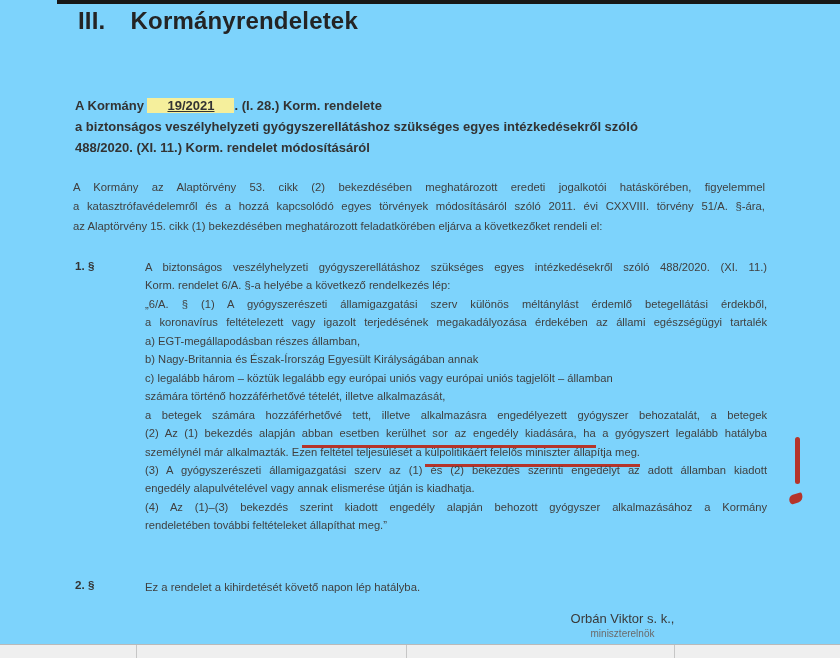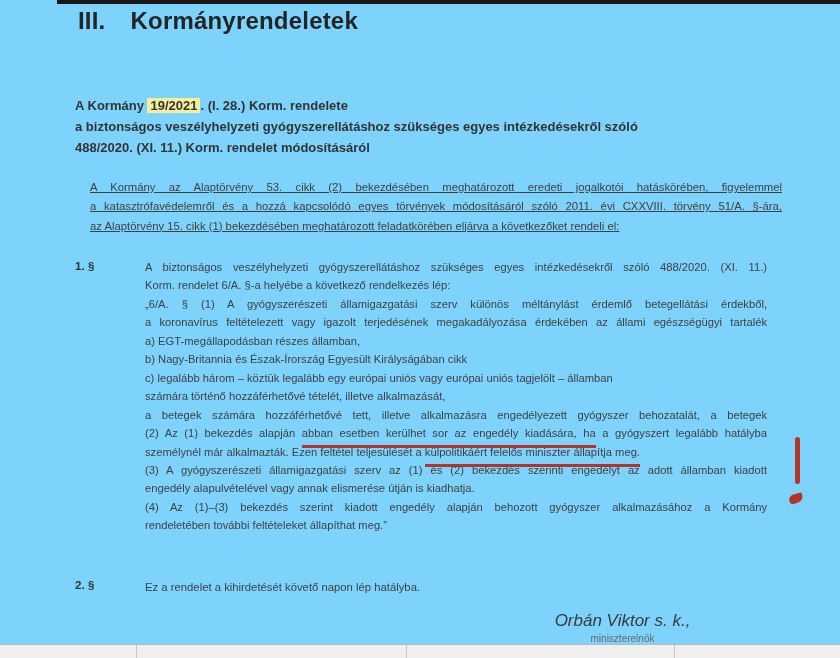--- a/index.html
+++ b/index.html
@@ -31,28 +31,28 @@
   .decree-title {
     position: absolute;
     top: 95px; left: 75px; width: 700px;
     font-size: 13px;
     font-weight: bold;
     line-height: 21px;
     color: #333333;
   }
   .hl {
     background: var(--hl-color, #f5ef9c);
-    padding: 0 3px;
+    padding: 0 20px;
+    text-decoration: underline;
   }
   .preamble {
     position: absolute;
-    top: 178px; left: 90px; width: 692px;
+    top: 178px; left: 73px; width: 692px;
     font-size: 11.3px;
     line-height: 19.3px;
-    text-decoration: underline;
   }
   .sec-label {
     position: absolute;
     left: 75px;
     font-size: 11.6px;
     font-weight: bold;
     color: #333;
   }
   .sec1-label { top: 259px; }
   .sec2-label { top: 578px; }
@@ -73,22 +73,21 @@
   .red-underline {
     border-bottom: 3px solid var(--ann-red, #b5342a);
     padding-bottom: 6px;
   }
   .signature {
     position: absolute;
     top: 611px; left: 520px; width: 205px;
     text-align: center;
   }
   .sig-name {
-    font-size: 17px;
-    font-style: italic;
+    font-size: 13px;
     color: #3a3a3a;
   }
   .sig-role {
     margin-top: 2px;
     font-size: 10px;
     color: #6a6a6a;
   }
   .excl-bar {
     position: absolute;
     left: 795px; top: 437px;
@@ -143,21 +142,21 @@
       <div class="line"><span>az Alaptörvény 15. cikk (1) bekezdésében meghatározott feladatkörében eljárva a következőket rendeli el:</span></div>
     </div>
 
   <div class="sec-label sec1-label">1. §</div>
   <div class="sec1-body" id="section1-lines">
       <div class="line j"><span>A biztonságos veszélyhelyzeti gyógyszerellátáshoz szükséges egyes intézkedésekről szóló 488/2020. (XI. 11.)</span></div>
       <div class="line"><span>Korm. rendelet 6/A. §-a helyébe a következő rendelkezés lép:</span></div>
       <div class="line j"><span>„6/A. § (1) A gyógyszerészeti államigazgatási szerv különös méltánylást érdemlő betegellátási érdekből,</span></div>
       <div class="line j"><span>a koronavírus feltételezett vagy igazolt terjedésének megakadályozása érdekében az állami egészségügyi tartalék</span></div>
       <div class="line"><span>a) EGT-megállapodásban részes államban,</span></div>
-      <div class="line"><span>b) Nagy-Britannia és Észak-Írország Egyesült Királyságában cikk</span></div>
+      <div class="line"><span>b) Nagy-Britannia és Észak-Írország Egyesült Királyságában annak</span></div>
       <div class="line"><span>c) legalább három – köztük legalább egy európai uniós vagy európai uniós tagjelölt – államban</span></div>
       <div class="line"><span>számára történő hozzáférhetővé tételét, illetve alkalmazását,</span></div>
       <div class="line j"><span>a betegek számára hozzáférhetővé tett, illetve alkalmazásra engedélyezett gyógyszer behozatalát, a betegek</span></div>
       <div class="line j"><span>(2) Az (1) bekezdés alapján </span><span class="red-underline">abban esetben kerülhet sor az engedély kiadására, ha</span><span> a gyógyszert legalább hatályba</span></div>
       <div class="line"><span>személynél már alkalmazták. Ezen feltétel teljesülését a </span><span class="red-underline">külpolitikáért felelős miniszter állapítja meg.</span></div>
       <div class="line j"><span>(3) A gyógyszerészeti államigazgatási szerv az (1) és (2) bekezdés szerinti engedélyt az adott államban kiadott</span></div>
       <div class="line"><span>engedély alapulvételével vagy annak elismerése útján is kiadhatja.</span></div>
       <div class="line j"><span>(4) Az (1)–(3) bekezdés szerint kiadott engedély alapján behozott gyógyszer alkalmazásához a Kormány</span></div>
       <div class="line"><span>rendeletében további feltételeket állapíthat meg.”</span></div>
     </div>

